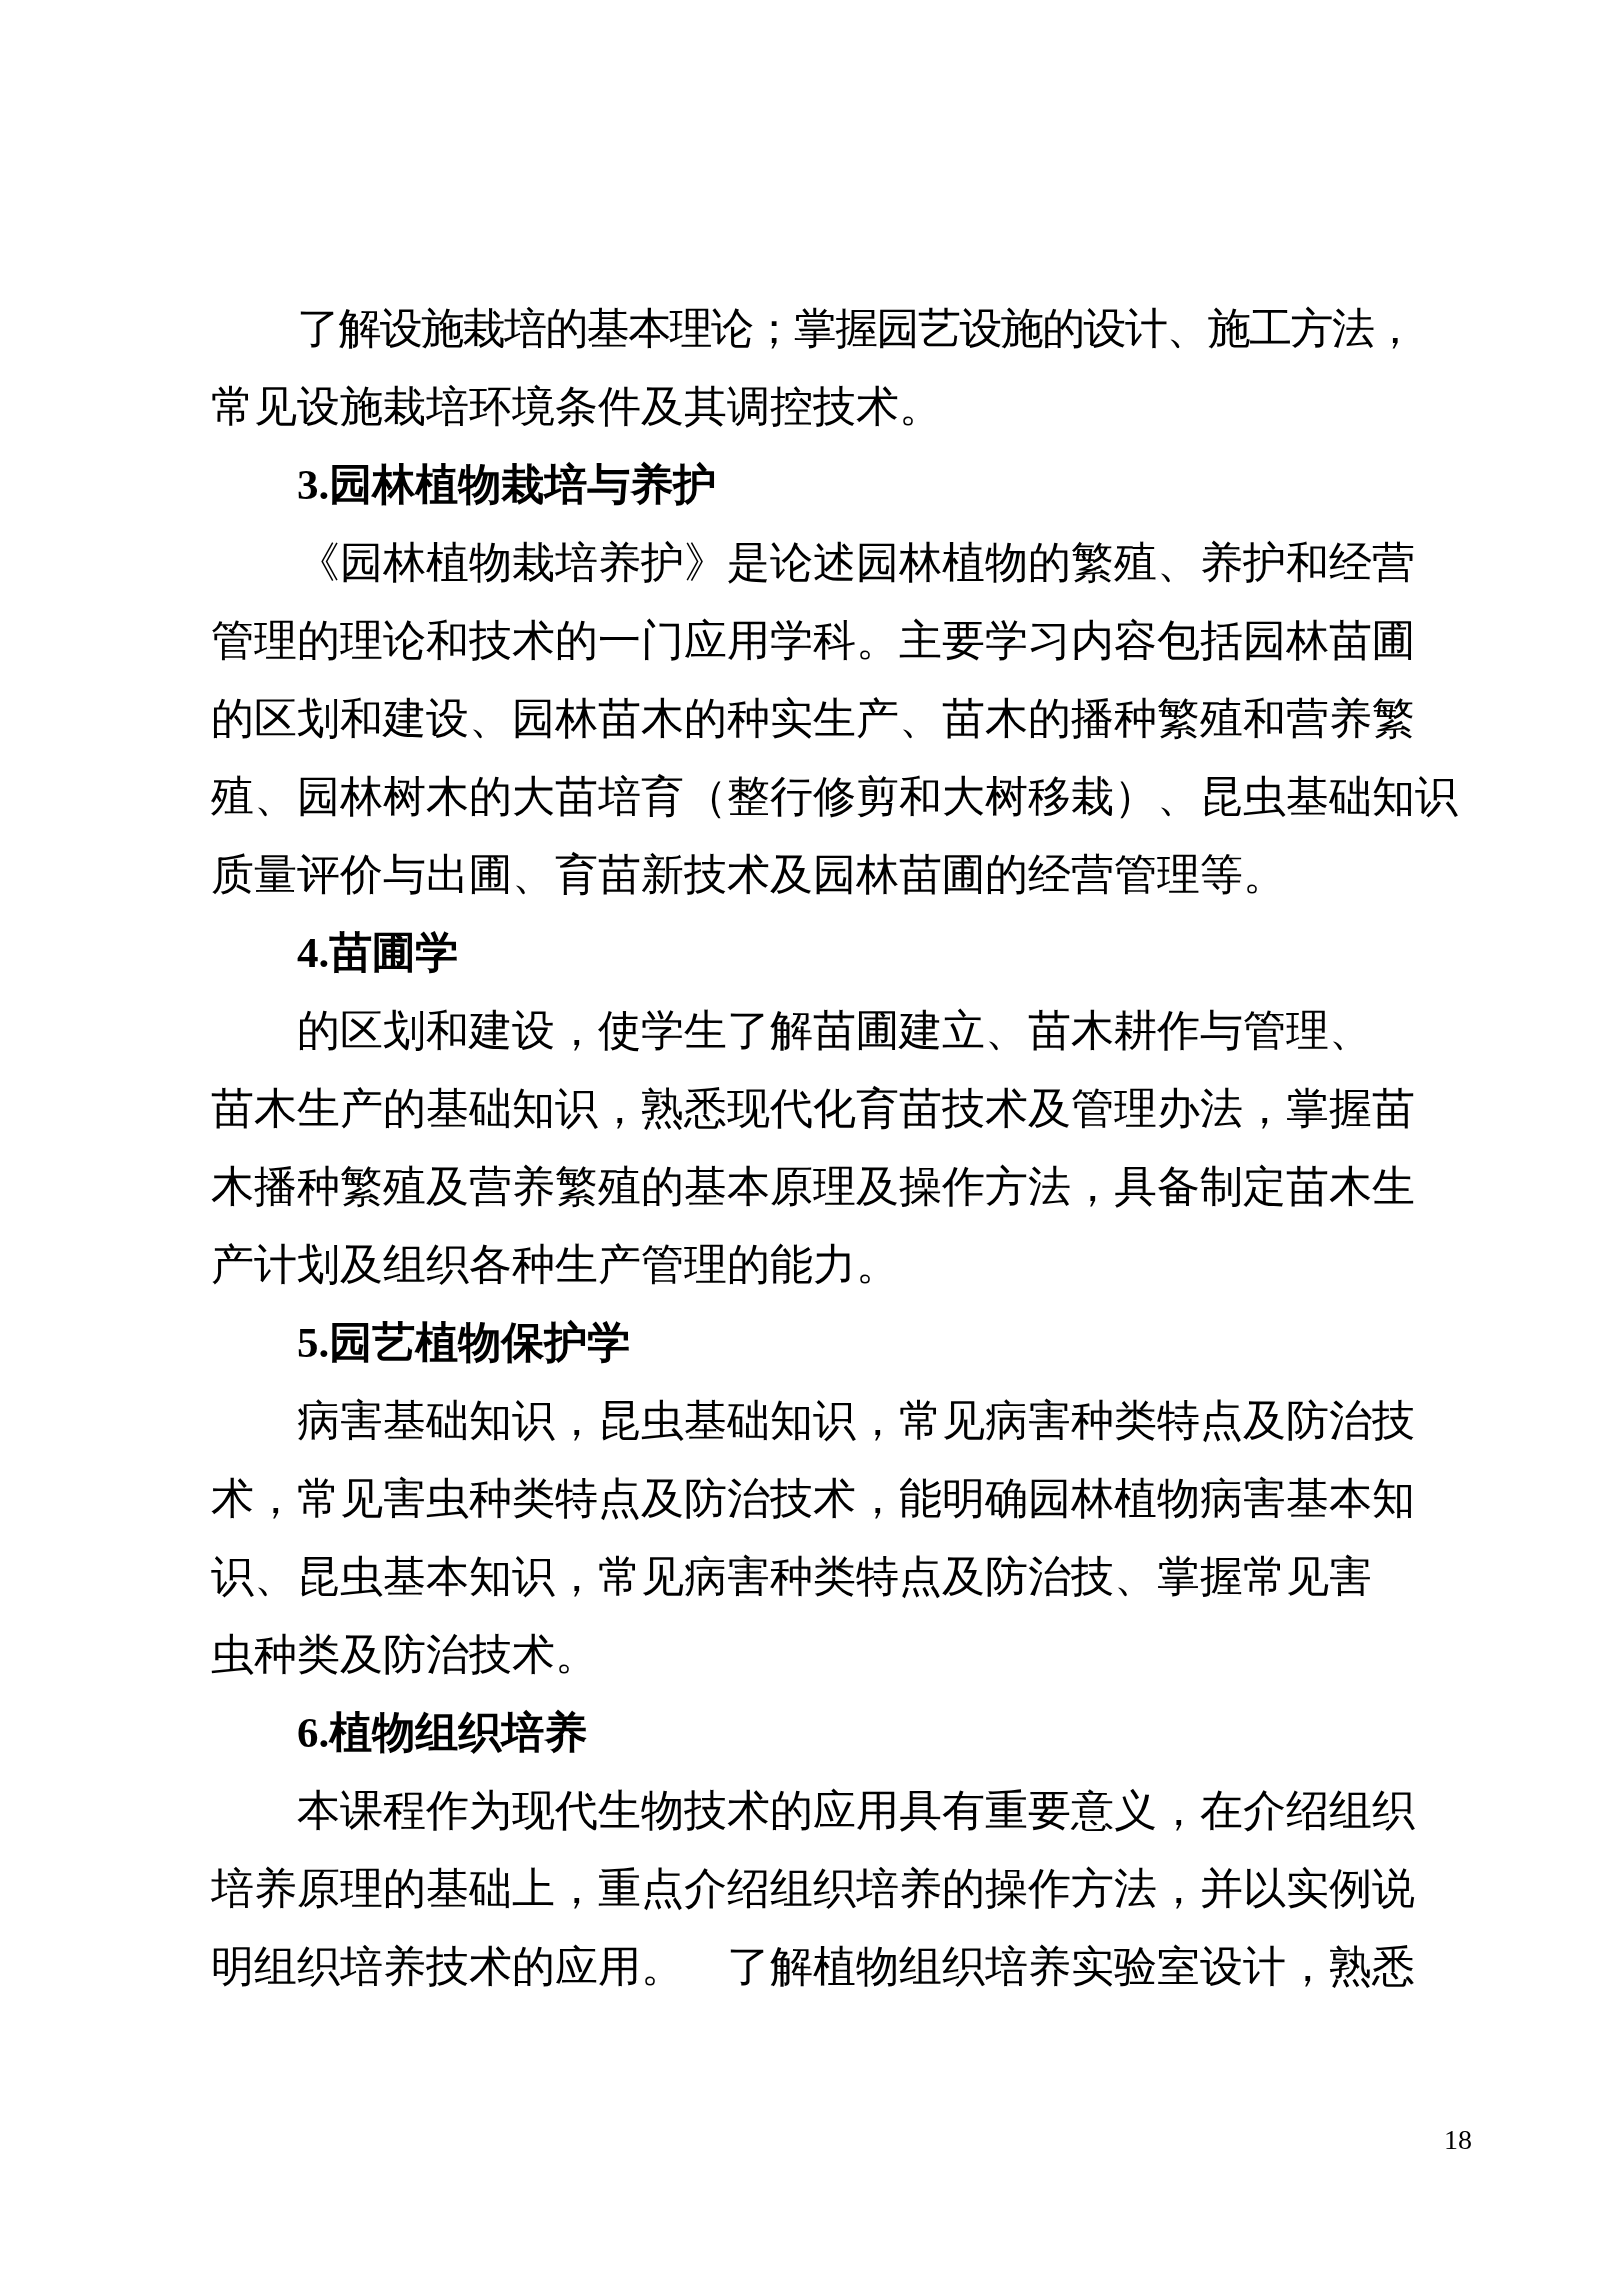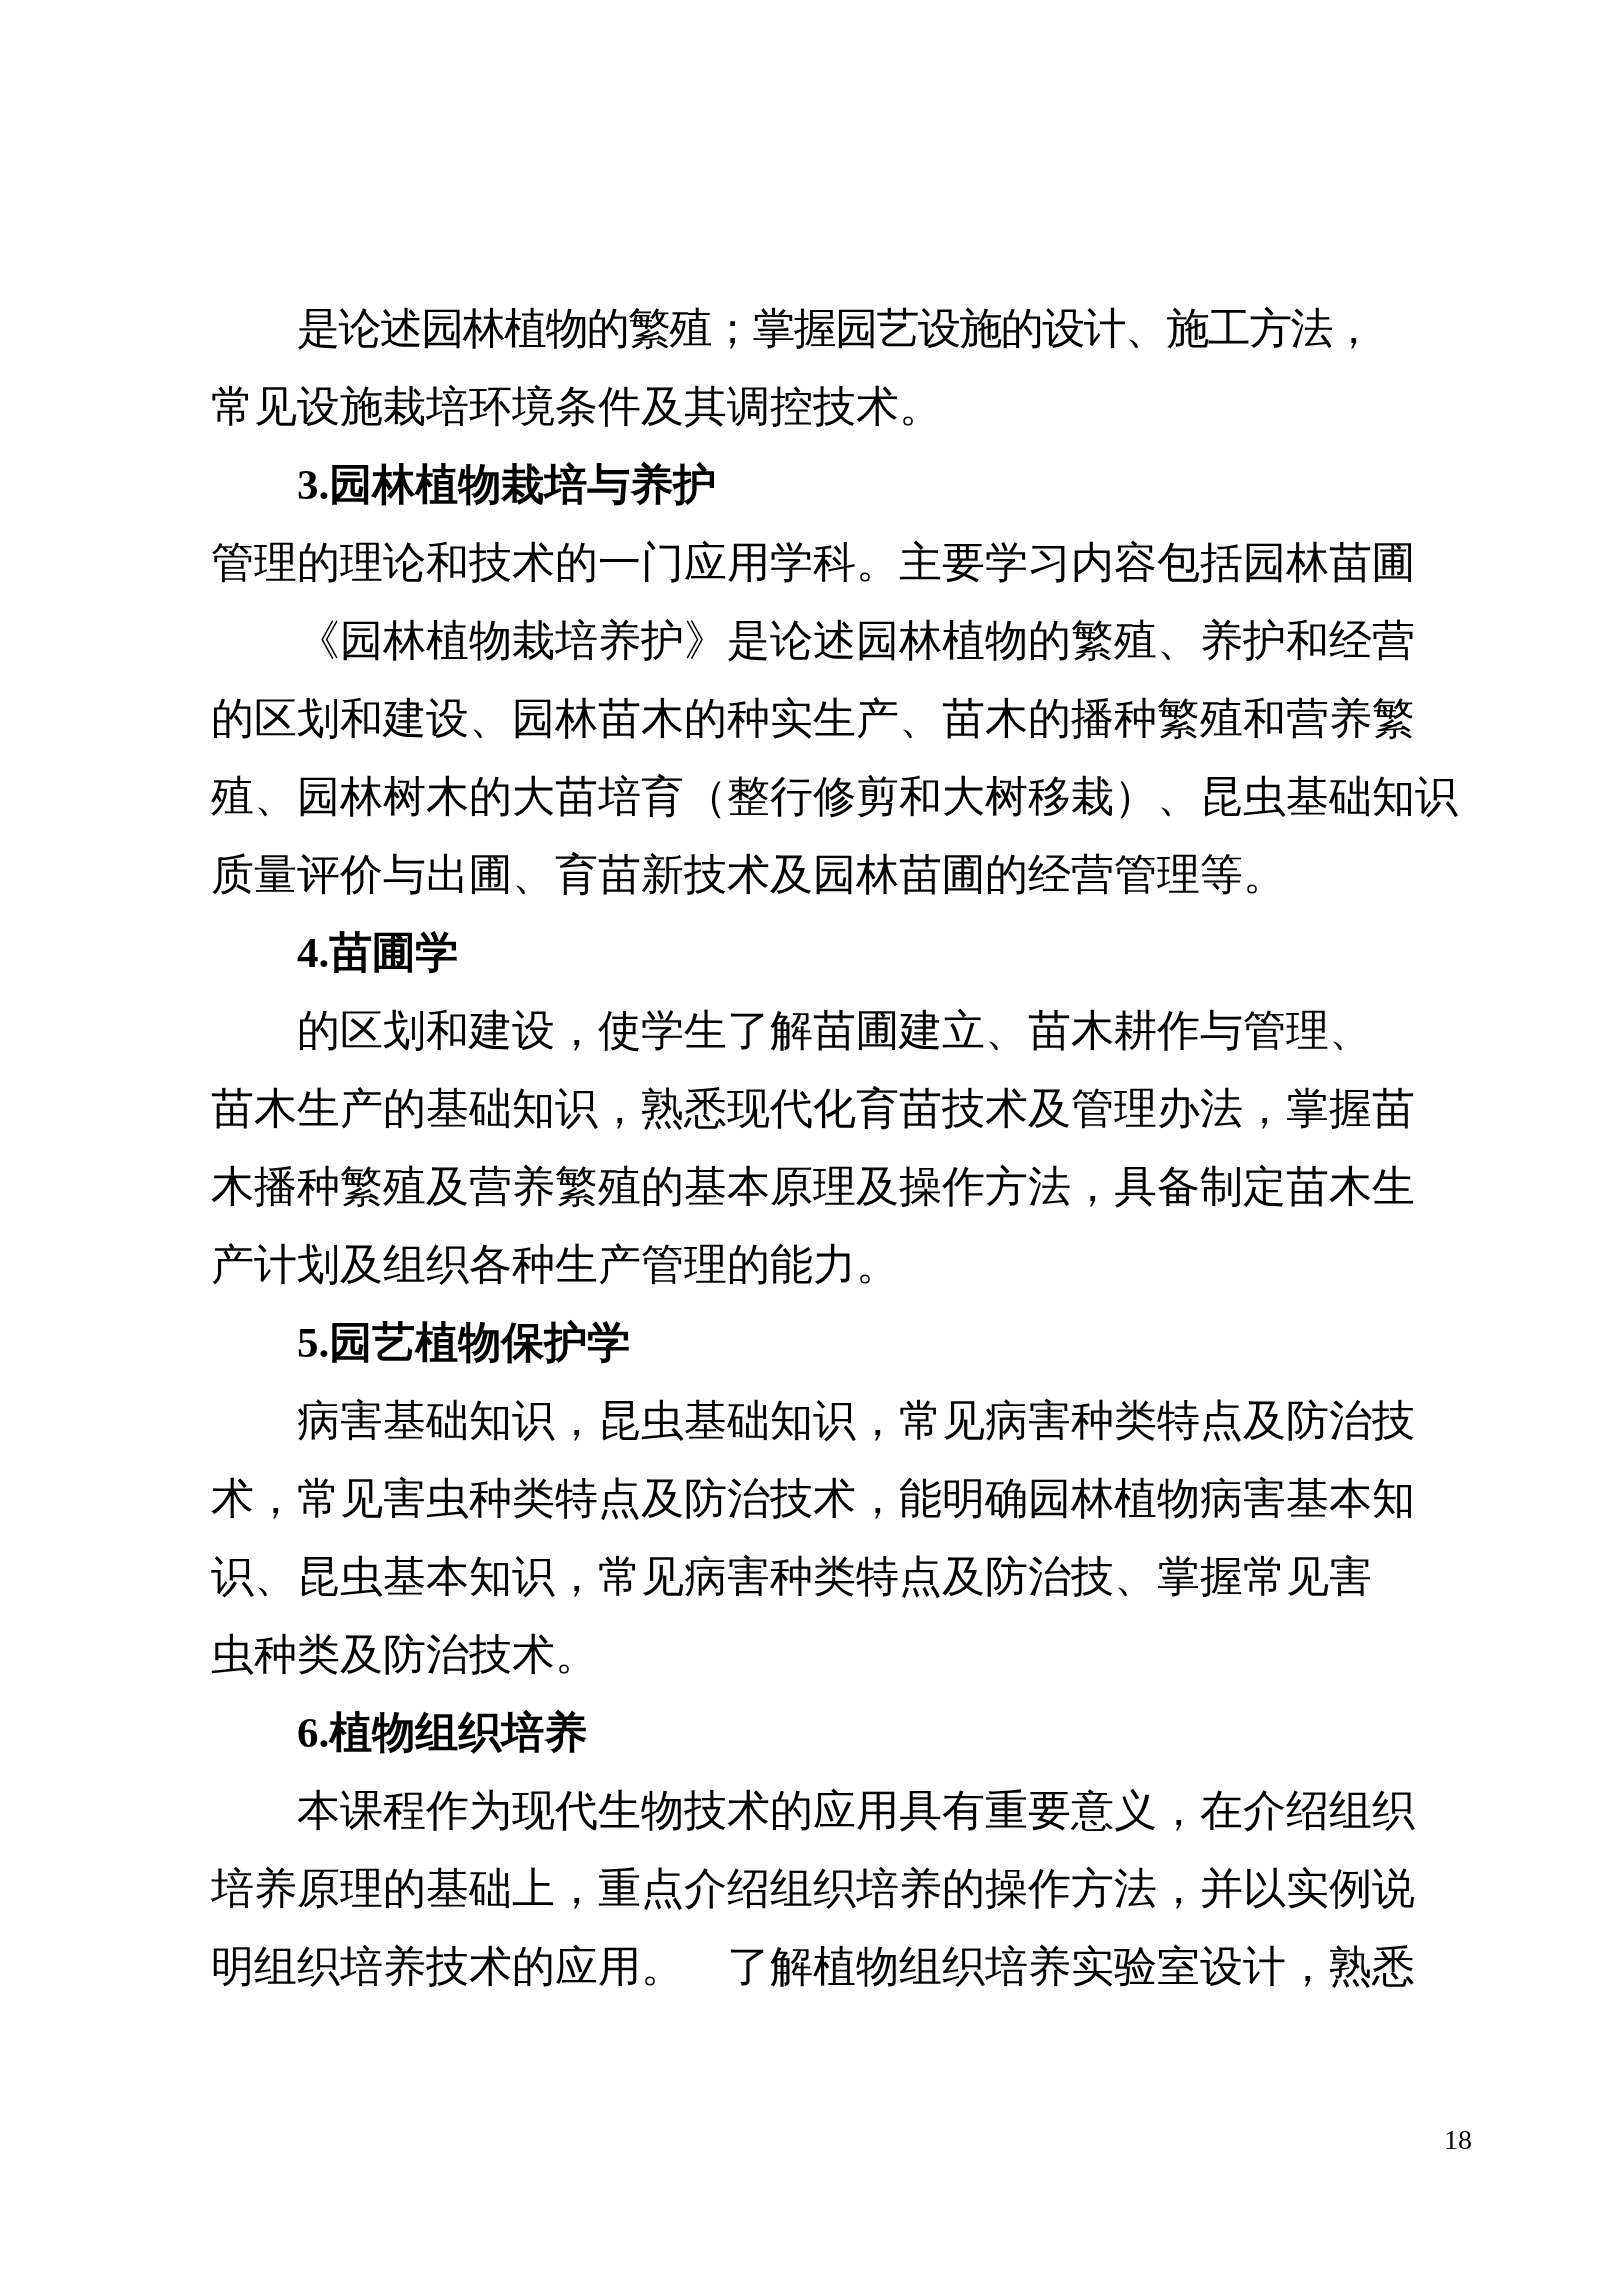--- a/index.html
+++ b/index.html
@@ -49,29 +49,29 @@
     font-size: 28px;
     text-align: left;
   }
 </style>
 </head>
 <body>
 
 <div class="page">
   <div class="content" id="doc-body">
       <div class="block paragraph">
-        <div class="line first full" style="letter-spacing: -1.6px;">是论述园林植物的繁殖；掌握园艺设施的设计、施工方法，</div>
+        <div class="line first full" style="letter-spacing: -1.6px;">了解设施栽培的基本理论；掌握园艺设施的设计、施工方法，</div>
         <div class="line">常见设施栽培环境条件及其调控技术。</div>
       </div>
       <div class="block heading">
         <div class="line first">3.园林植物栽培与养护</div>
       </div>
       <div class="block paragraph">
+        <div class="line first full">《园林植物栽培养护》是论述园林植物的繁殖、养护和经营</div>
         <div class="line full">管理的理论和技术的一门应用学科。主要学习内容包括园林苗圃</div>
-        <div class="line first full">《园林植物栽培养护》是论述园林植物的繁殖、养护和经营</div>
         <div class="line full">的区划和建设、园林苗木的种实生产、苗木的播种繁殖和营养繁</div>
         <div class="line full">殖、园林树木的大苗培育（整行修剪和大树移栽）、昆虫基础知识</div>
         <div class="line">质量评价与出圃、育苗新技术及园林苗圃的经营管理等。</div>
       </div>
       <div class="block heading">
         <div class="line first">4.苗圃学</div>
       </div>
       <div class="block paragraph">
         <div class="line first full">的区划和建设，使学生了解苗圃建立、苗木耕作与管理、</div>
         <div class="line full">苗木生产的基础知识，熟悉现代化育苗技术及管理办法，掌握苗</div>

